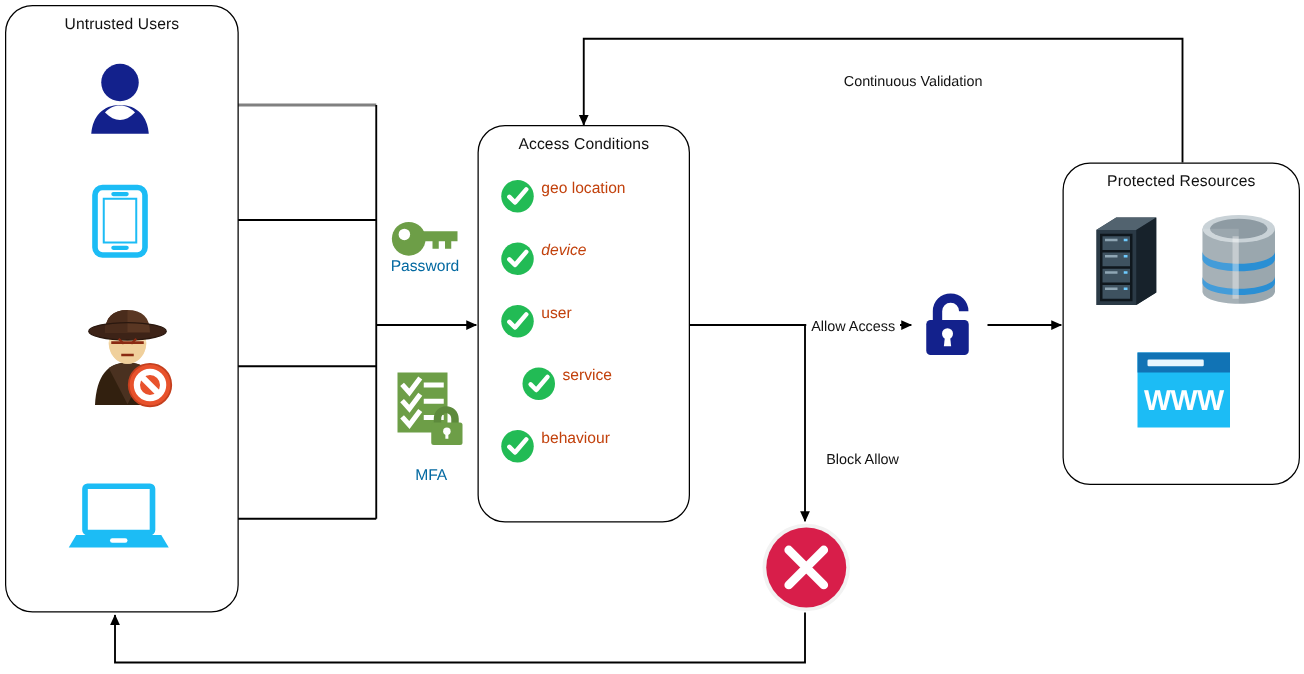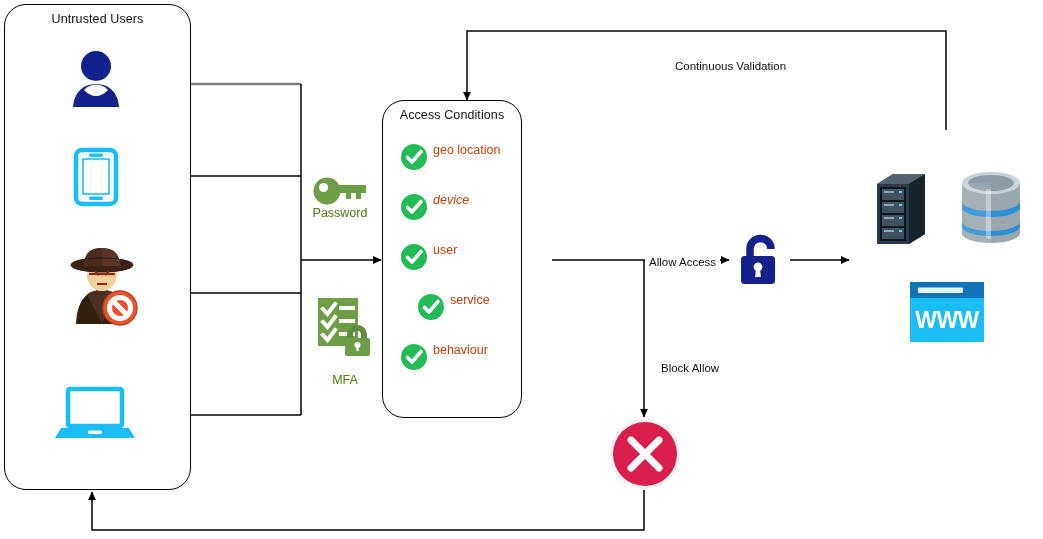--- a/index.html
+++ b/index.html
@@ -9,21 +9,21 @@
   .lyr{position:absolute;left:0;top:0;width:1043px;height:539px;}
   .node{position:absolute;box-sizing:border-box;}
   .rbox{border:1.6px solid #000;border-radius:22px;background:#fff;}
   .boxtitle{position:absolute;left:0;right:0;text-align:center;
             font-size:12.5px;color:#111;letter-spacing:.1px;}
   .edgelabel{position:absolute;font-size:11.5px;color:#111;background:#fff;
              padding:0 4px;white-space:nowrap;}
   .cond-row{position:absolute;display:flex;align-items:center;}
   .cond-label{font-size:12.5px;color:#c2410c;margin-left:33px;}
   .icn{position:absolute;}
-  .ilabel{position:absolute;text-align:center;font-size:12.5px;color:#4d7c0f;
+  .ilabel{position:absolute;text-align:center;font-size:12.5px;color:#0369a1;
           width:120px;}
   svg{display:block;overflow:visible;}
 </style>
 </head>
 <body>
 
 <div id="canvas">
 
   <svg class="lyr" viewBox="0 0 1043 539" width="1043" height="539">
     <defs>
@@ -129,21 +129,21 @@
         <rect x="22" y="35" width="16" height="4"></rect>
       </g>
       <path d="M30 38c0-6 4.5-10 10-10s10 4 10 10v5h-6v-5c0-2.6-1.7-4.4-4-4.4s-4 1.8-4 4.4v5h-6z" fill="#5d8a3c"></path>
       <rect x="28" y="41" width="25" height="18" rx="2" fill="#6d9e47"></rect>
       <circle cx="40.5" cy="48" r="3" fill="#fff"></circle>
       <rect x="39.3" y="48" width="2.4" height="6" fill="#fff"></rect>
     </svg>
   </div>
   <div class="ilabel" style="left:285px;top:373px;">MFA</div>
 
-  <div class="node rbox" style="left:382px;top:100px;width:140px;height:318px;">
+  <div class="node rbox" style="left:382px;top:100px;width:170px;height:318px;">
     <div class="boxtitle" style="top:7px;">Access Conditions</div>
 
     <div class="cond-row" style="left:17px;top:42px;">
       <svg class="icn" width="28" height="28" viewBox="0 0 28 28" style="left:0;top:0;">
         <circle cx="14" cy="14" r="13" fill="#22bb55"></circle>
         <path d="M7.5 14.5 L12 19 L21 8.5" stroke="#fff" stroke-width="3.6" fill="none" stroke-linecap="round" stroke-linejoin="round"></path>
       </svg>
       <span class="cond-label">geo location</span>
     </div>
 
@@ -190,20 +190,23 @@
   </div>
 
   <div class="icn" style="left:609px;top:418px;">
     <svg width="72" height="72" viewBox="0 0 72 72">
       <circle cx="36" cy="36" r="35" fill="#f2f2f2"></circle>
       <circle cx="36" cy="36" r="32" fill="#d81e4a"></circle>
       <path d="M22 22 L50 50 M50 22 L22 50" stroke="#fff" stroke-width="7" stroke-linecap="round"></path>
     </svg>
   </div>
 
+  <div class="node rbox" style="left:850px;top:130px;width:190px;height:258px;">
+    <div class="boxtitle" style="top:7px;">Protected Resources</div>
+  </div>
 
   <div class="icn" style="left:869px;top:170px;">
     <svg width="64" height="80" viewBox="0 0 64 80">
       <path d="M8 14 L24 4 L56 4 L56 64 L40 74 L8 74 z" fill="#2b3a46"></path>
       <path d="M8 14 L24 4 L56 4 L40 14 z" fill="#52636f"></path>
       <path d="M40 14 L56 4 L56 64 L40 74 z" fill="#17222b"></path>
       <rect x="11" y="17" width="26" height="54" fill="#0f171d"></rect>
       <g fill="#3e5260">
         <rect x="13" y="19" width="22" height="11"></rect>
         <rect x="13" y="32" width="22" height="11"></rect>

